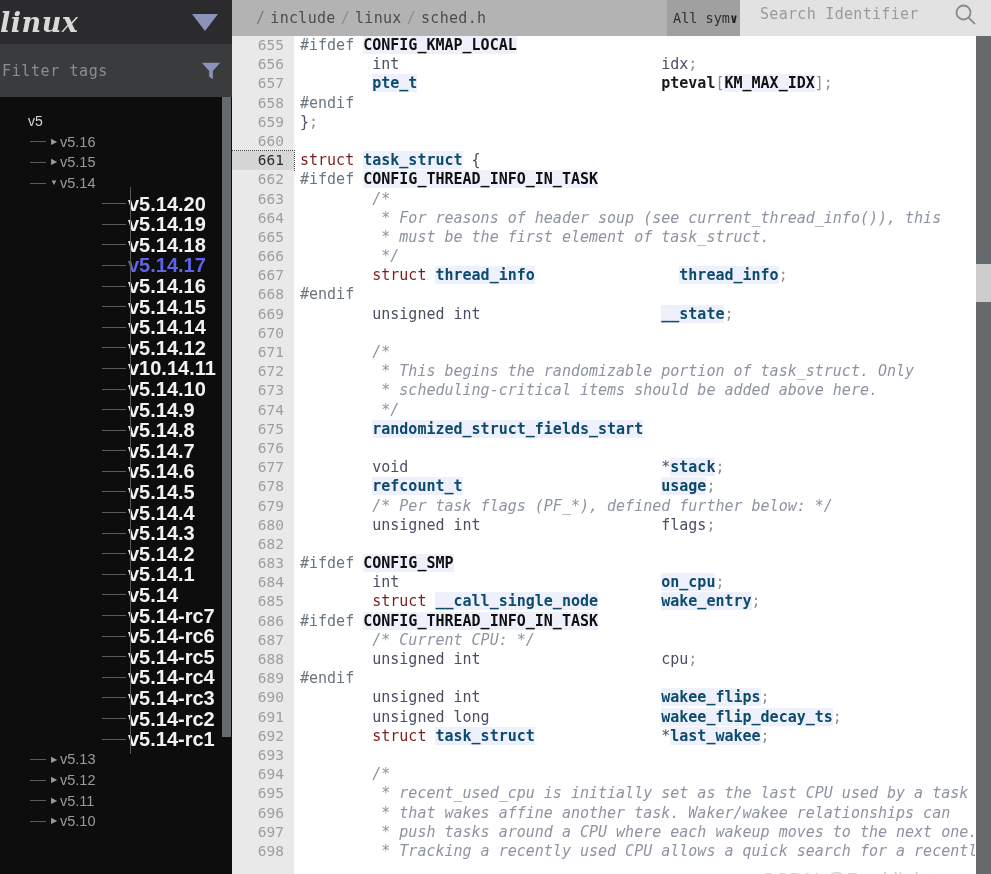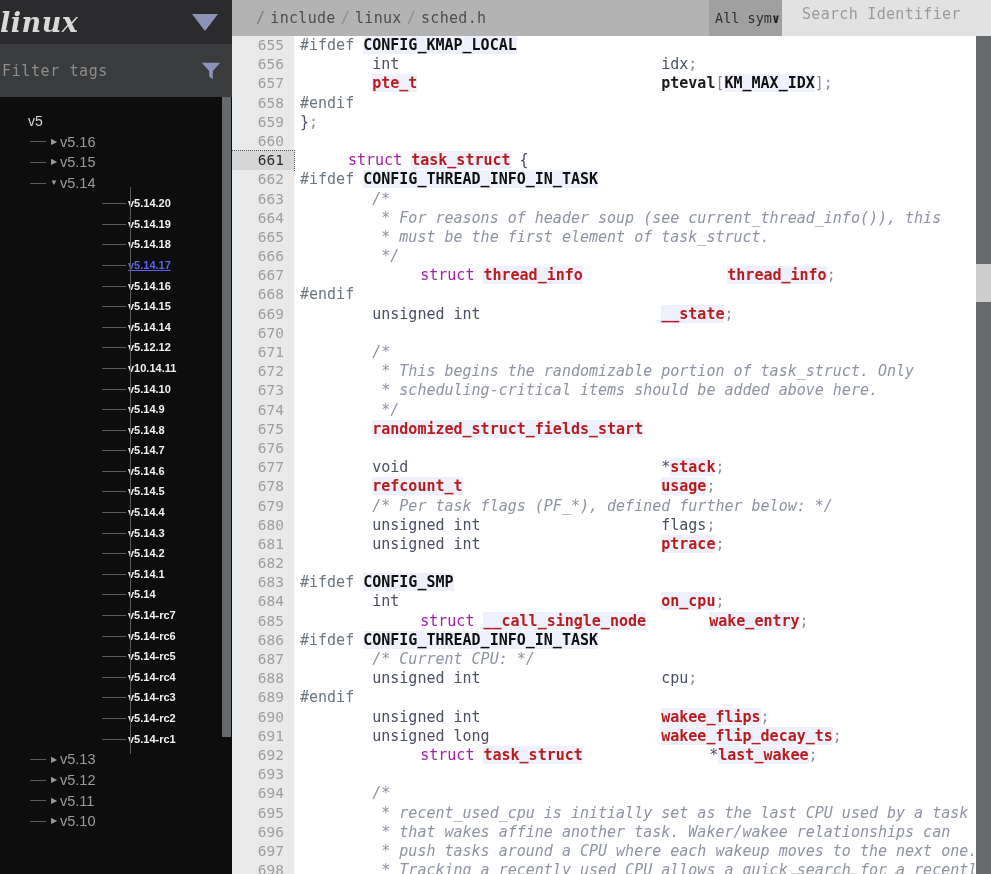--- a/index.html
+++ b/index.html
@@ -112,22 +112,22 @@
     line-height: 1;
   }
   .tlabel {
     font-family: "Liberation Sans", sans-serif;
     font-size: 14.5px;
     line-height: 1;
   }
   .lvl0 { padding-left: 2px; }
   .lvl0 .tlabel { color: #d7d7d7; font-size: 14px; }
   .lvl1 .tlabel { color: #9b9b9b; font-weight: normal; text-align: center; }
-  .lvl2 .tlabel { color: #f2f2f2; font-weight: bold; font-size: 11px; text-align: right; }
-  .lvl2.active .tlabel { color: #5e63e8; text-decoration: underline; }
+  .lvl2 .tlabel { color: #f2f2f2; font-weight: bold; font-size: 20px; text-align: right; }
+  .lvl2.active .tlabel { color: #5e63e8; }
   .lvl1 { padding-left: 4px; }
   .lvl2 { padding-left: 76px; }
   .lvl2 .dash { width: 24px; }
   
   #child-spine {
     position: absolute;
     left: 104px;
     width: 1px;
     background: #5a5a5a;
   }
@@ -178,21 +178,21 @@
     padding: 0 5px 0 6px;
     font-family: "DejaVu Sans Mono", monospace;
     font-size: 13.5px;
     color: #2e2e2e;
     overflow: hidden;
     cursor: pointer;
     white-space: nowrap;
   }
   #symbol-select .chev { font-size: 13px; font-weight: bold; color: #1c1c1c; }
   #search-box {
-    width: 209px;
+    width: 251px;
     background: #e2e2e2;
     display: flex;
     align-items: center;
     padding: 0 14px 8px 18px;
   }
   #search-input {
     flex: 1;
     background: transparent;
     border: none;
     outline: none;
@@ -247,22 +247,22 @@
     background: #d6d6d6;
     outline: 1px dotted #4a4a4a;
   }
   .ctext {
     position: absolute;
     left: 68px; top: 0;
     color: #4a4f63;
   }
   
   .t-pp   { color: #69757f; }
-  .t-kw   { color: #a21caf; margin-left: 48px; }
-  .t-id   { color: #b91c1c; font-weight: bold; background: #eef0fb; }
+  .t-kw   { color: #7f1d1d; }
+  .t-id   { color: #0c4a6e; font-weight: bold; background: #eef0fb; }
   .t-idp  { color: #1b1b1b; font-weight: bold; }
   .t-plain{ color: #4a4f63; }
   .t-cmt  { color: #8d93a0; font-style: italic; }
   .t-punc { color: #8a8f9c; }
   .t-macro{ color: #101010; font-weight: bold; background: #eef0fb; text-align: center; }
 
   #right-scrollbar {
     position: absolute;
     left: 976px; top: 36px;
     width: 15px; height: 838px;
@@ -351,21 +351,21 @@
           <div class="tree-row lvl2">
             <span class="dash"></span>
             <span class="tlabel">v5.14.15</span>
           </div>
           <div class="tree-row lvl2">
             <span class="dash"></span>
             <span class="tlabel">v5.14.14</span>
           </div>
           <div class="tree-row lvl2">
             <span class="dash"></span>
-            <span class="tlabel">v5.12.12</span>
+            <span class="tlabel">v5.14.12</span>
           </div>
           <div class="tree-row lvl2">
             <span class="dash"></span>
             <span class="tlabel">v10.14.11</span>
           </div>
           <div class="tree-row lvl2">
             <span class="dash"></span>
             <span class="tlabel">v5.14.10</span>
           </div>
           <div class="tree-row lvl2">
@@ -514,21 +514,20 @@
           <div class="cline"><span class="lnum">671</span><span class="ctext"><span class="t-cmt">        /*</span></span></div>
           <div class="cline"><span class="lnum">672</span><span class="ctext"><span class="t-cmt">         * This begins the randomizable portion of task_struct. Only</span></span></div>
           <div class="cline"><span class="lnum">673</span><span class="ctext"><span class="t-cmt">         * scheduling-critical items should be added above here.</span></span></div>
           <div class="cline"><span class="lnum">674</span><span class="ctext"><span class="t-cmt">         */</span></span></div>
           <div class="cline"><span class="lnum">675</span><span class="ctext"><span class="t-plain">        </span><span class="t-id">randomized_struct_fields_start</span></span></div>
           <div class="cline"><span class="lnum">676</span><span class="ctext"></span></div>
           <div class="cline"><span class="lnum">677</span><span class="ctext"><span class="t-plain">        void</span><span class="t-plain">                            </span><span class="t-plain">*</span><span class="t-id">stack</span><span class="t-punc">;</span></span></div>
           <div class="cline"><span class="lnum">678</span><span class="ctext"><span class="t-plain">        </span><span class="t-id">refcount_t</span><span class="t-plain">                      </span><span class="t-id">usage</span><span class="t-punc">;</span></span></div>
           <div class="cline"><span class="lnum">679</span><span class="ctext"><span class="t-cmt">        /* Per task flags (PF_*), defined further below: */</span></span></div>
           <div class="cline"><span class="lnum">680</span><span class="ctext"><span class="t-plain">        unsigned int</span><span class="t-plain">                    </span><span class="t-plain">flags</span><span class="t-punc">;</span></span></div>
-          <div class="cline"><span class="lnum">681</span><span class="ctext"><span class="t-plain">        unsigned int</span><span class="t-plain">                    </span><span class="t-id">ptrace</span><span class="t-punc">;</span></span></div>
           <div class="cline"><span class="lnum">682</span><span class="ctext"></span></div>
           <div class="cline"><span class="lnum">683</span><span class="ctext"><span class="t-pp">#ifdef </span><span class="t-macro">CONFIG_SMP</span></span></div>
           <div class="cline"><span class="lnum">684</span><span class="ctext"><span class="t-plain">        int</span><span class="t-plain">                             </span><span class="t-id">on_cpu</span><span class="t-punc">;</span></span></div>
           <div class="cline"><span class="lnum">685</span><span class="ctext"><span class="t-kw">        struct </span><span class="t-id">__call_single_node</span><span class="t-plain">       </span><span class="t-id">wake_entry</span><span class="t-punc">;</span></span></div>
           <div class="cline"><span class="lnum">686</span><span class="ctext"><span class="t-pp">#ifdef </span><span class="t-macro">CONFIG_THREAD_INFO_IN_TASK</span></span></div>
           <div class="cline"><span class="lnum">687</span><span class="ctext"><span class="t-cmt">        /* Current CPU: */</span></span></div>
           <div class="cline"><span class="lnum">688</span><span class="ctext"><span class="t-plain">        unsigned int</span><span class="t-plain">                    </span><span class="t-plain">cpu</span><span class="t-punc">;</span></span></div>
           <div class="cline"><span class="lnum">689</span><span class="ctext"><span class="t-pp">#endif</span></span></div>
           <div class="cline"><span class="lnum">690</span><span class="ctext"><span class="t-plain">        unsigned int</span><span class="t-plain">                    </span><span class="t-id">wakee_flips</span><span class="t-punc">;</span></span></div>
           <div class="cline"><span class="lnum">691</span><span class="ctext"><span class="t-plain">        unsigned long</span><span class="t-plain">                   </span><span class="t-id">wakee_flip_decay_ts</span><span class="t-punc">;</span></span></div>

